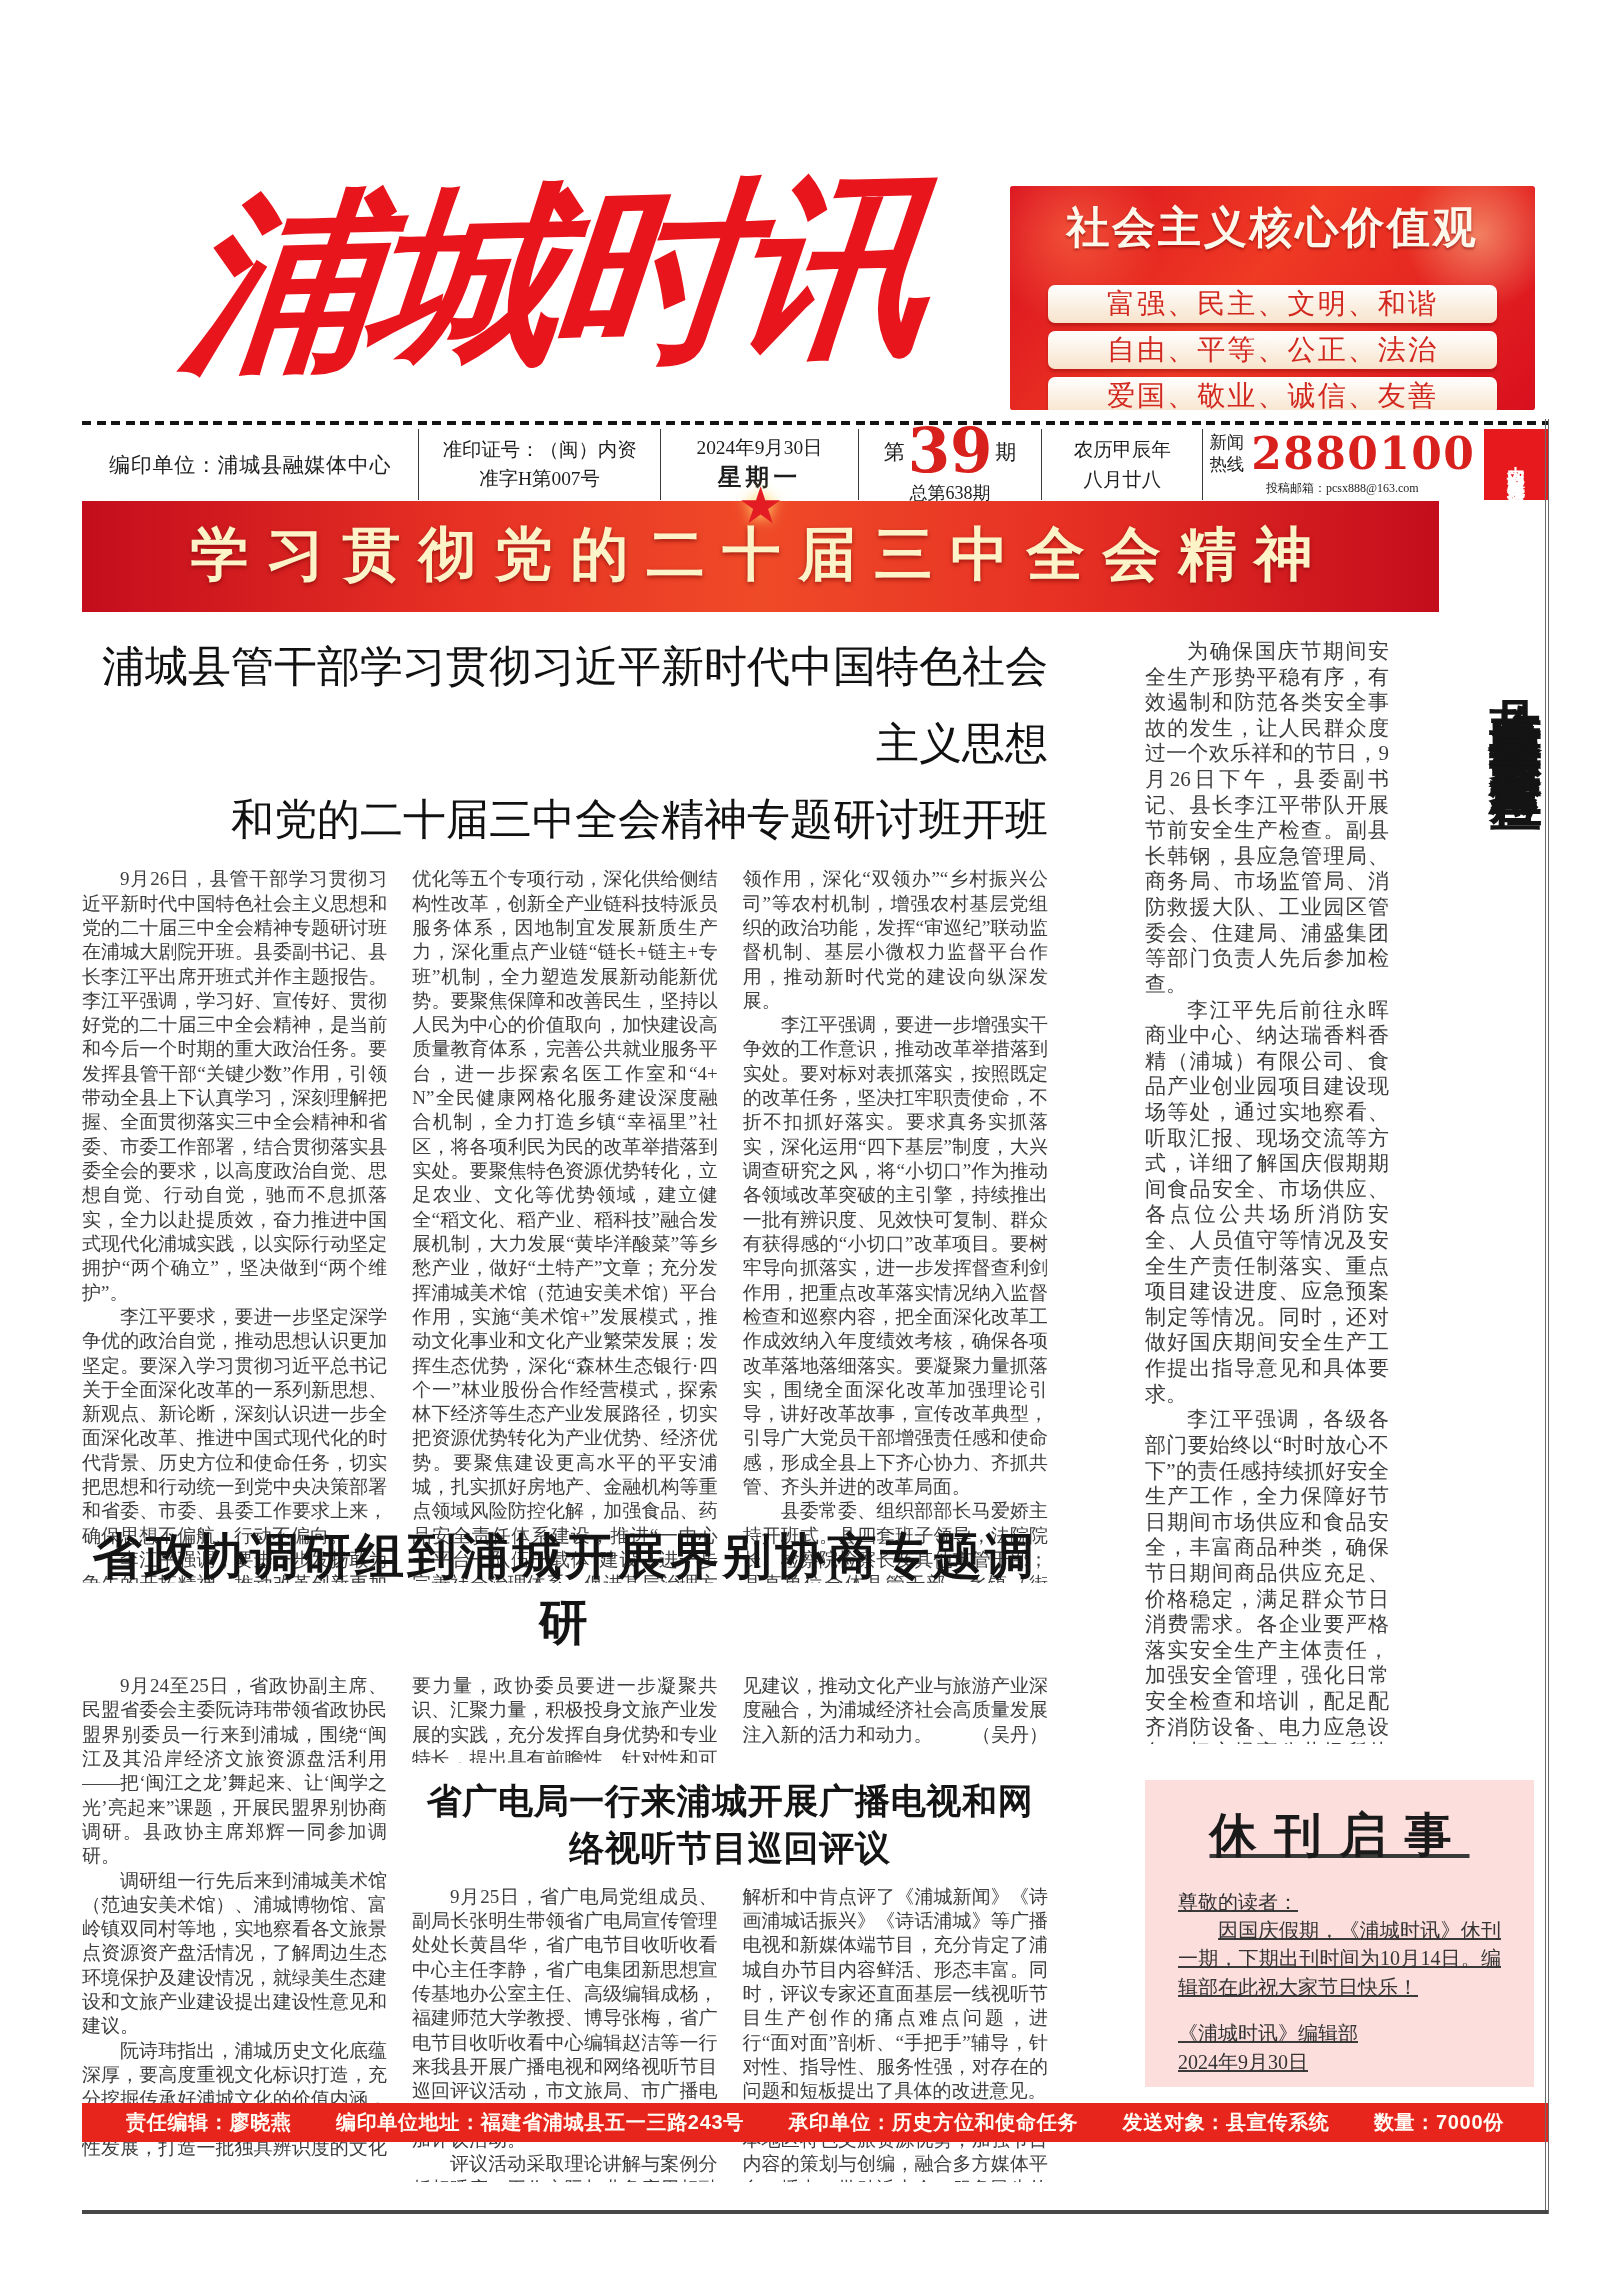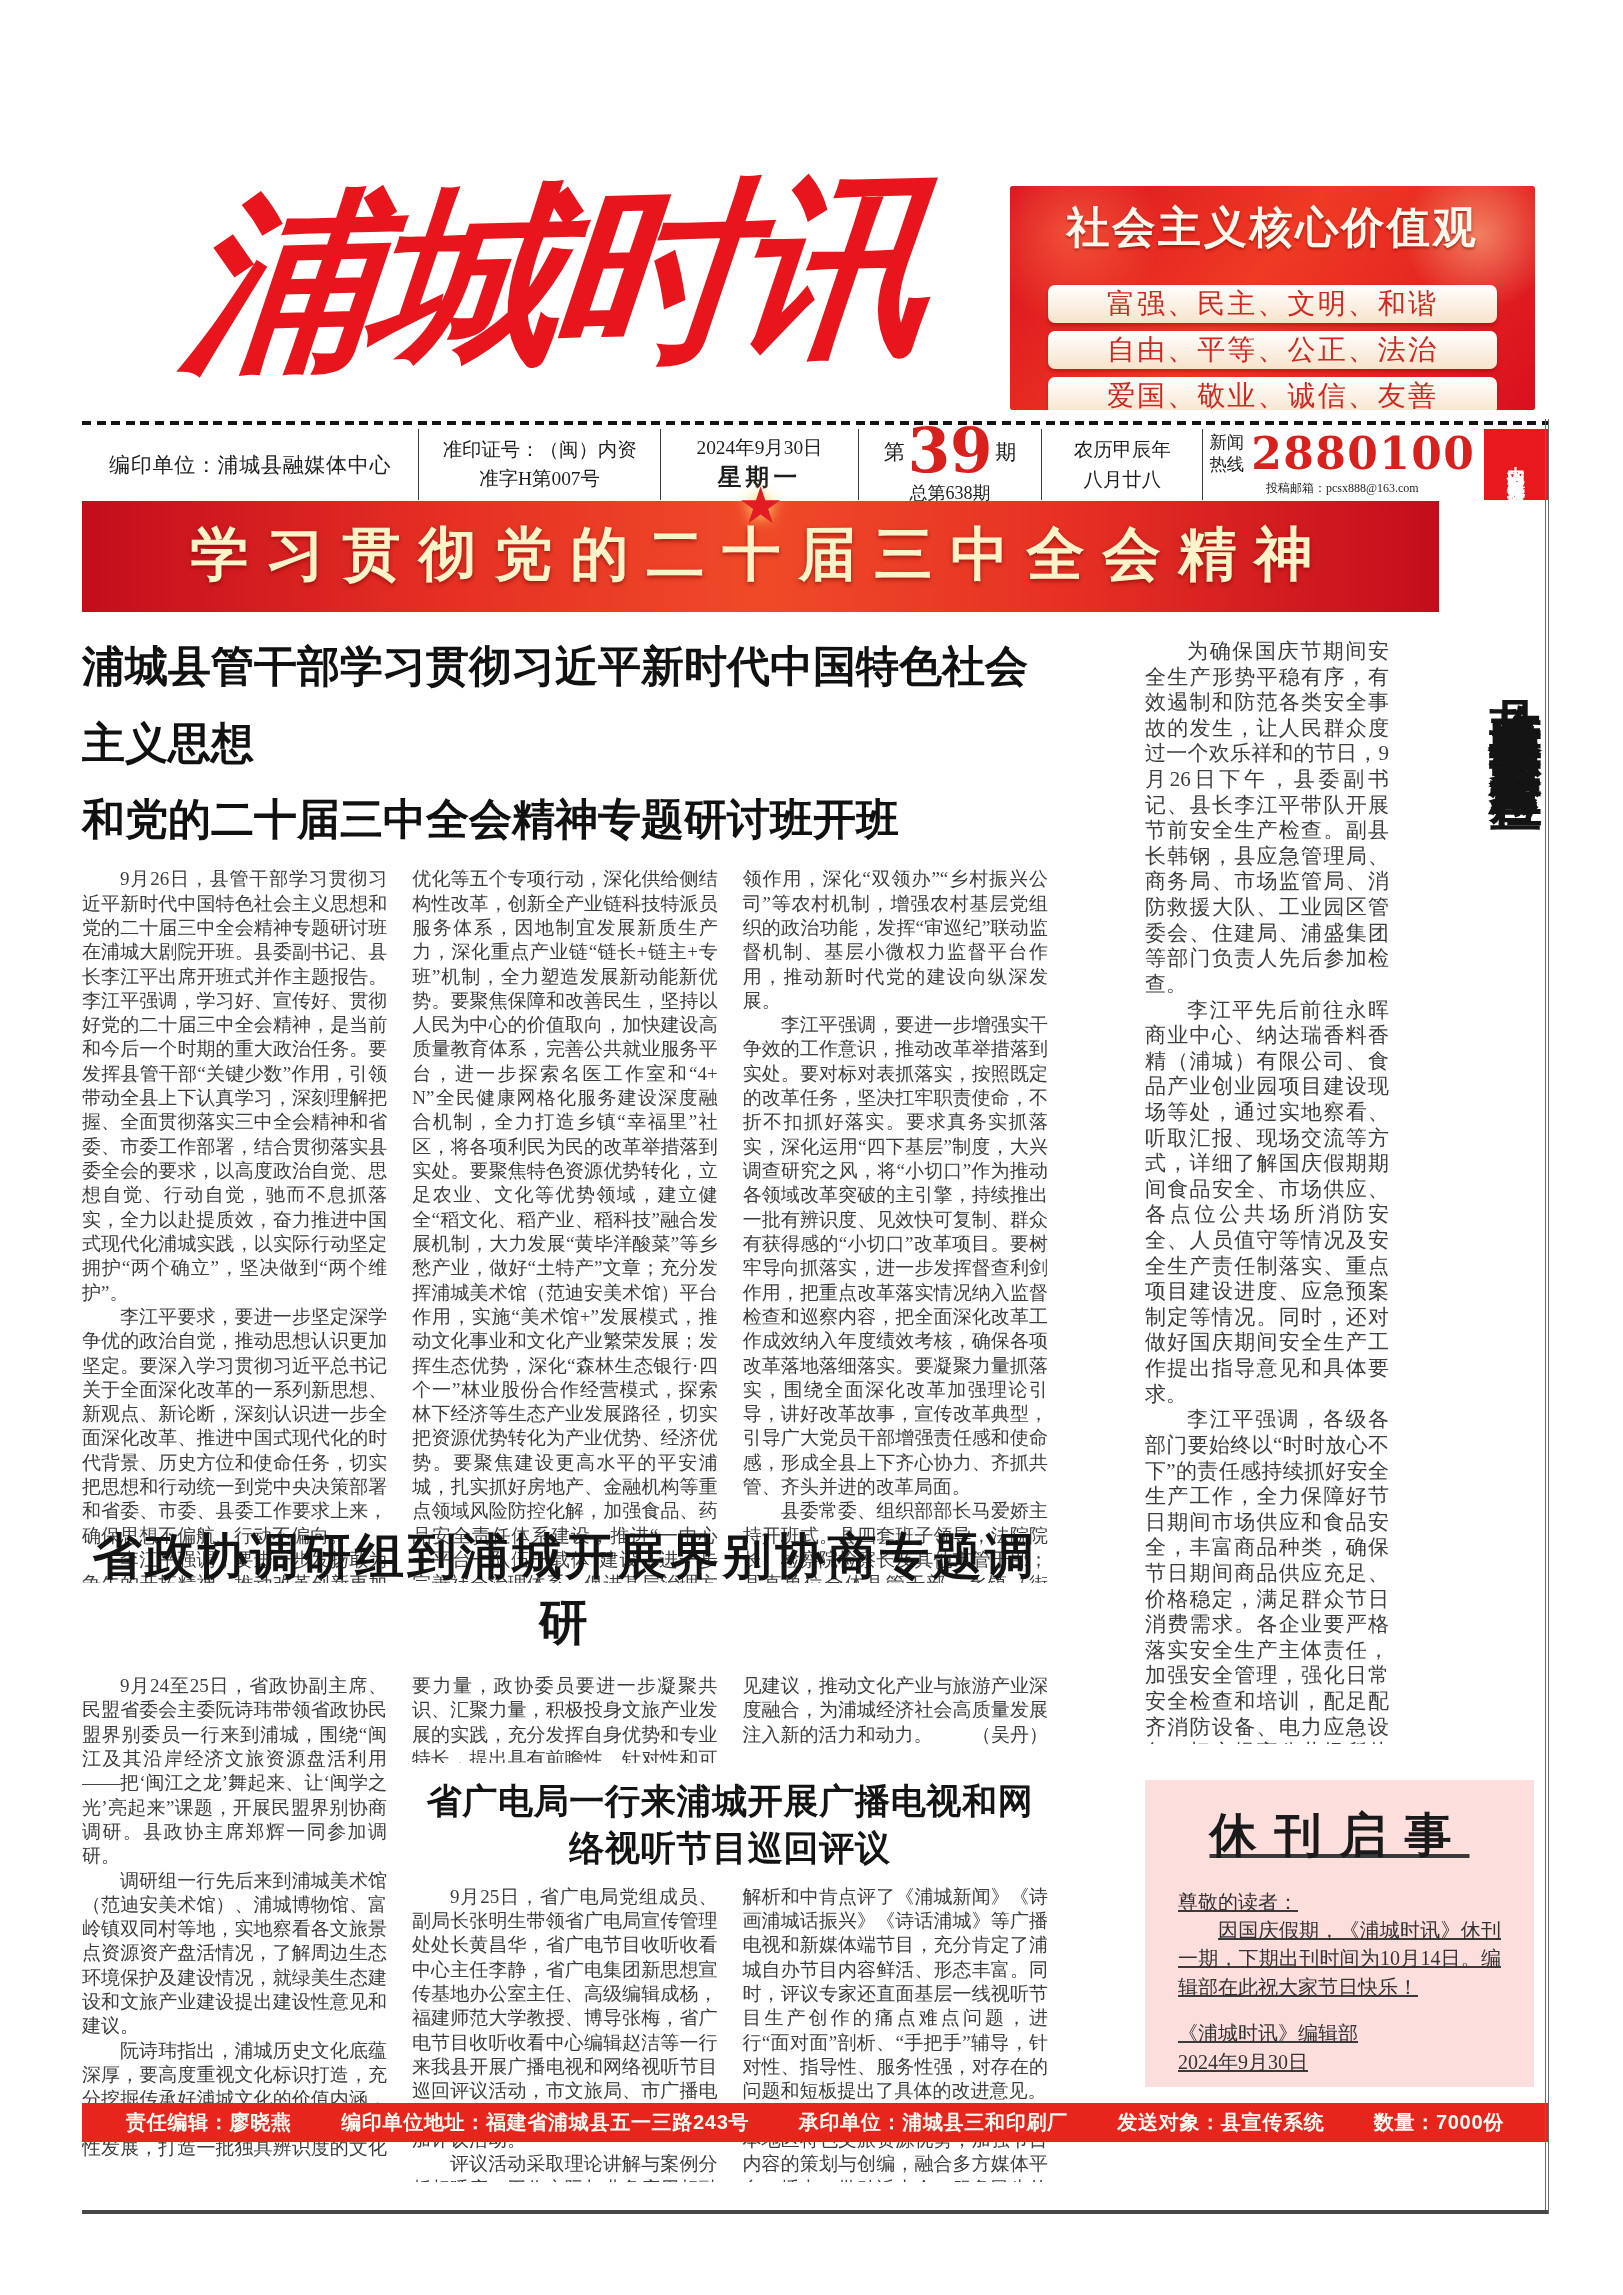--- a/index.html
+++ b/index.html
@@ -82,22 +82,22 @@
 
   
   .body-text p { font-size:19px; line-height:1.28; text-align:justify; word-break:break-all;
                  color:#3d3d3d; }
   .body-text p.indent { text-indent:2em; }
   .byline-inline { float:right; }
   .byline-line { text-align:right; padding-right:25px; font-size:19px; color:#3d3d3d; }
 
   
   .left-main { position:absolute; left:0; top:628px; width:966px; }
-  .a1-headline { text-align:left; font-family:"Liberation Sans","DejaVu Sans",sans-serif;
-                 font-weight:700; color:#111; line-height:1.78; }
+  .a1-headline { text-align:right; font-family:"Liberation Sans","DejaVu Sans",sans-serif;
+                 font-weight:400; color:#111; line-height:1.78; }
   .a1-headline .h-line1 { font-size:43px; letter-spacing:0px; display:block; transform:scaleX(1.0); }
   .a1-headline .h-line2 { font-size:43px; display:block; }
   .cols3 { margin-top:9.7px; display:flex; gap:25px; height:716px; overflow:hidden; }
   .cols3 .col { flex:1 1 0; }
 
   
   .sec2 { position:absolute; left:0; top:1524px; width:966px; }
   .a2-headline { text-align:center; font-size:49px; font-weight:900; color:#141414;
                  letter-spacing:3.5px; font-family:"DejaVu Serif","Liberation Serif",serif; }
   .sec2-body { margin-top:18px; display:flex; gap:25px; }
@@ -284,21 +284,21 @@
         <p>尊敬的读者：</p>
         <p class="indent">因国庆假期，《浦城时讯》休刊一期，下期出刊时间为10月14日。编辑部在此祝大家节日快乐！</p>
         <p class="pink-sig">《浦城时讯》编辑部</p>
         <p class="pink-date">2024年9月30日</p>
       </div>
     </div>
 
     <div class="footer-bar">
       <span>责任编辑：廖晓燕</span>
       <span>编印单位地址：福建省浦城县五一三路243号</span>
-      <span>承印单位：浦城县三和印刷厂</span>
+      <span>承印单位：历史方位和使命任务</span>
       <span>发送对象：县宣传系统</span>
       <span>数量：7000份</span>
     </div>
 
     <div class="right-edge"></div>
     <div class="bottom-edge"></div>
 
   </div>
 </div>
 

